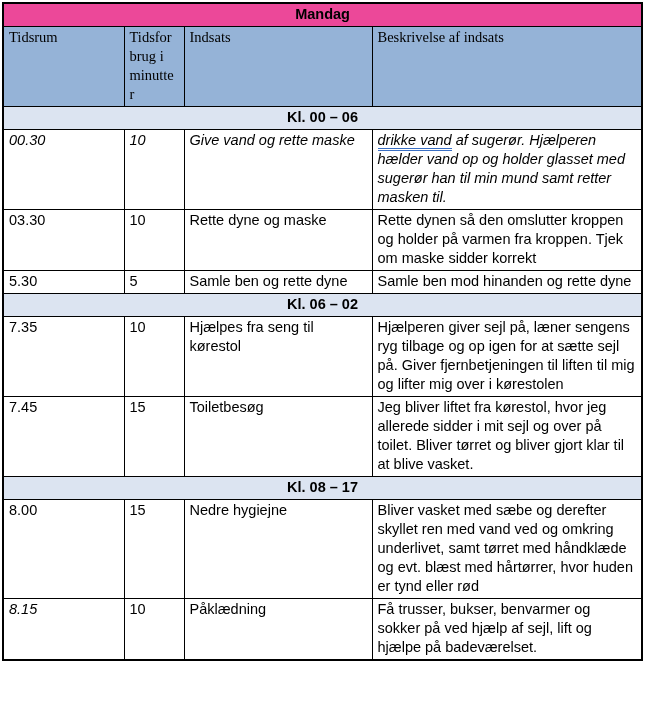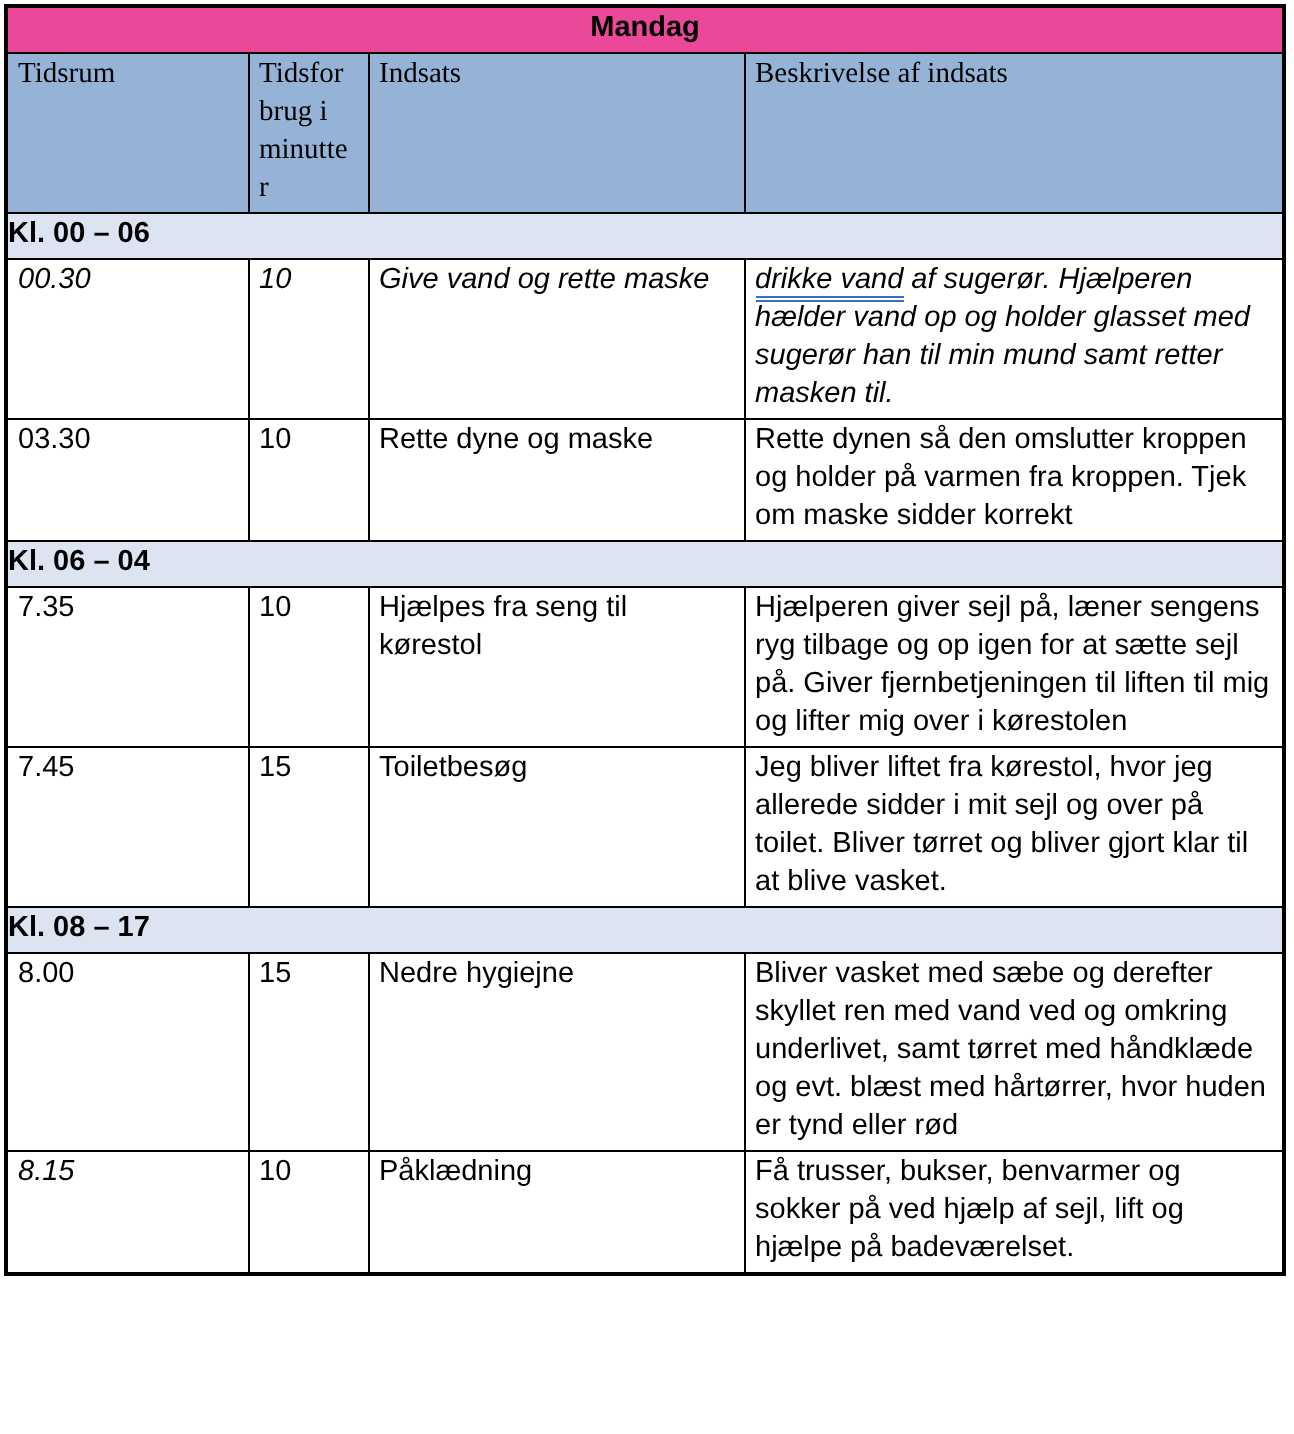--- a/index.html
+++ b/index.html
@@ -37,21 +37,21 @@
     padding: 1px 0 2px 0;
   }
   tr.head-row td {
     background: #95B3D7;
     height: 72px;
     font-family: Liberation Serif, serif;
   }
   td.break-word { word-break: break-all; margin-left: 33px; }
   tr.section-row td {
     background: #DCE4F1;
-    text-align: left;
+    text-align: center;
     font-weight: bold;
     padding: 1px 0 2px 0;
   }
   .it { font-style: italic; }
   .gram {
     border-bottom: 3px double #3A6FC4;
   }
   .spell {
     text-decoration-line: underline;
     text-decoration-style: wavy;
@@ -93,23 +93,29 @@
     <td class="it"><span class="gram">drikke vand</span><span> af sugerør. Hjælperen hælder vand op og holder glasset med sugerør han til min mund samt retter masken til.</span></td>
   </tr>
 
   <tr>
     <td>03.30</td>
     <td>10</td>
     <td>Rette dyne og maske</td>
     <td>Rette dynen så den omslutter kroppen og holder på varmen fra kroppen. Tjek om maske sidder korrekt</td>
   </tr>
 
+  <tr>
+    <td>5.30</td>
+    <td>5</td>
+    <td>Samle ben og rette dyne</td>
+    <td>Samle ben mod hinanden og rette dyne</td>
+  </tr>
 
   <tr class="section-row">
-    <td colspan="4">Kl. 06 – 04</td>
+    <td colspan="4">Kl. 06 – 02</td>
   </tr>
 
 
   <tr>
     <td>7.35</td>
     <td>10</td>
     <td>Hjælpes fra seng til kørestol</td>
     <td>Hjælperen giver sejl på, læner sengens ryg tilbage og op igen for at sætte sejl på. Giver fjernbetjeningen til liften til mig og lifter mig over i kørestolen</td>
   </tr>
 

